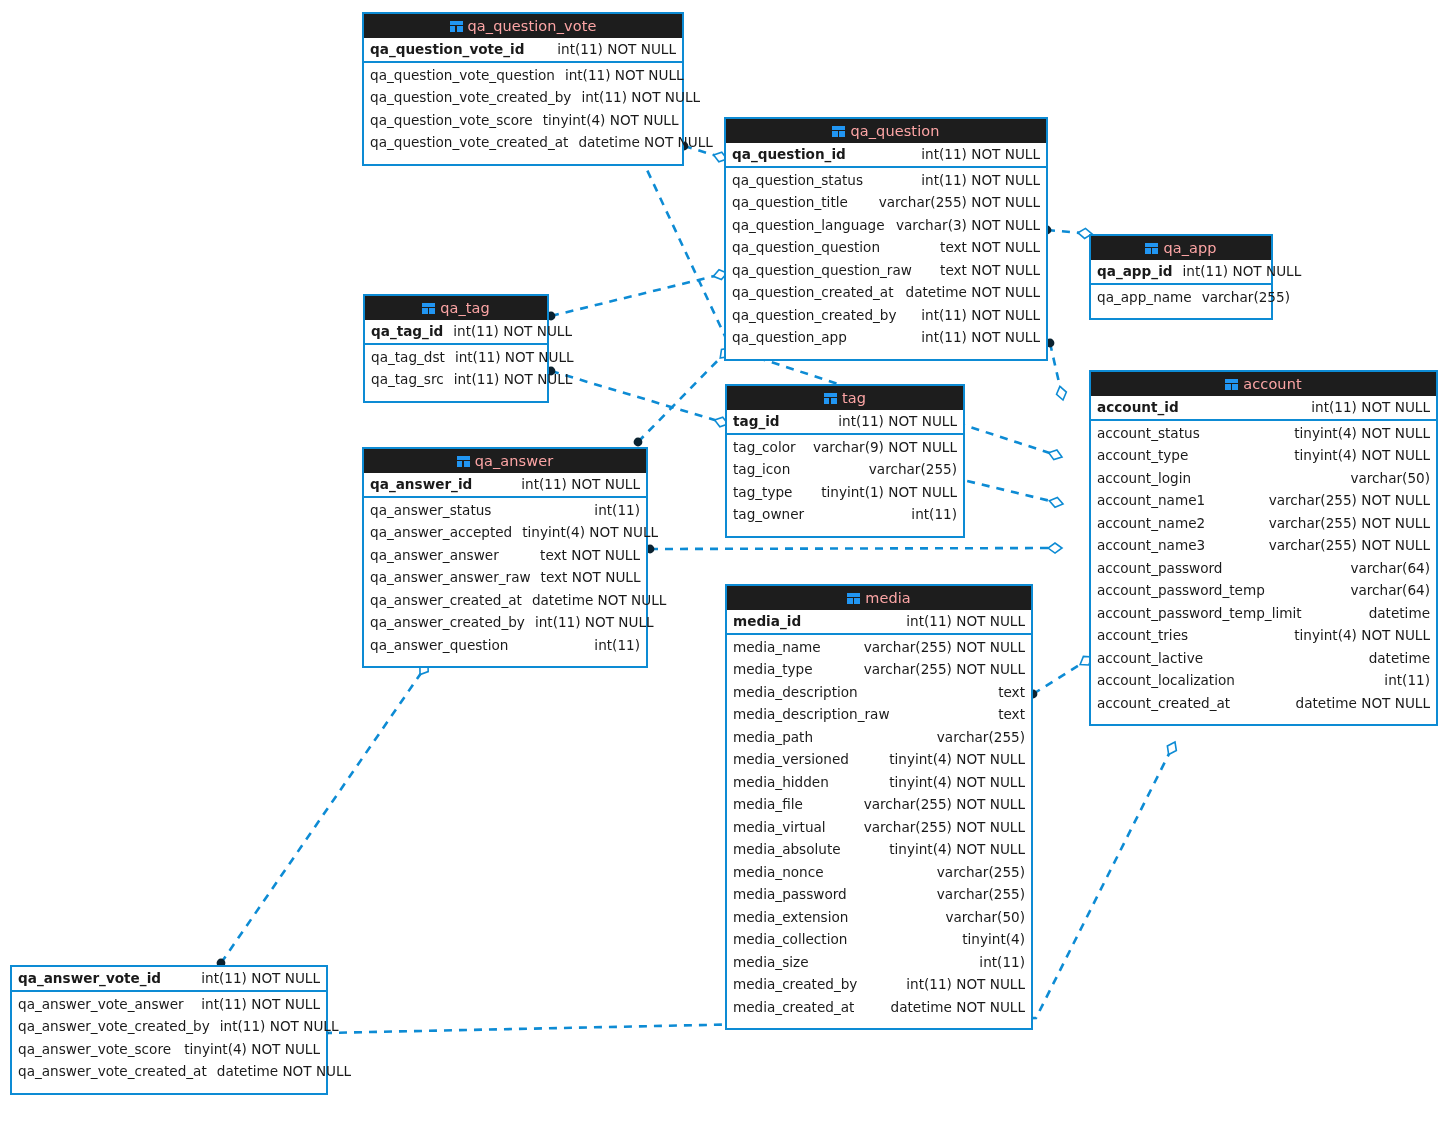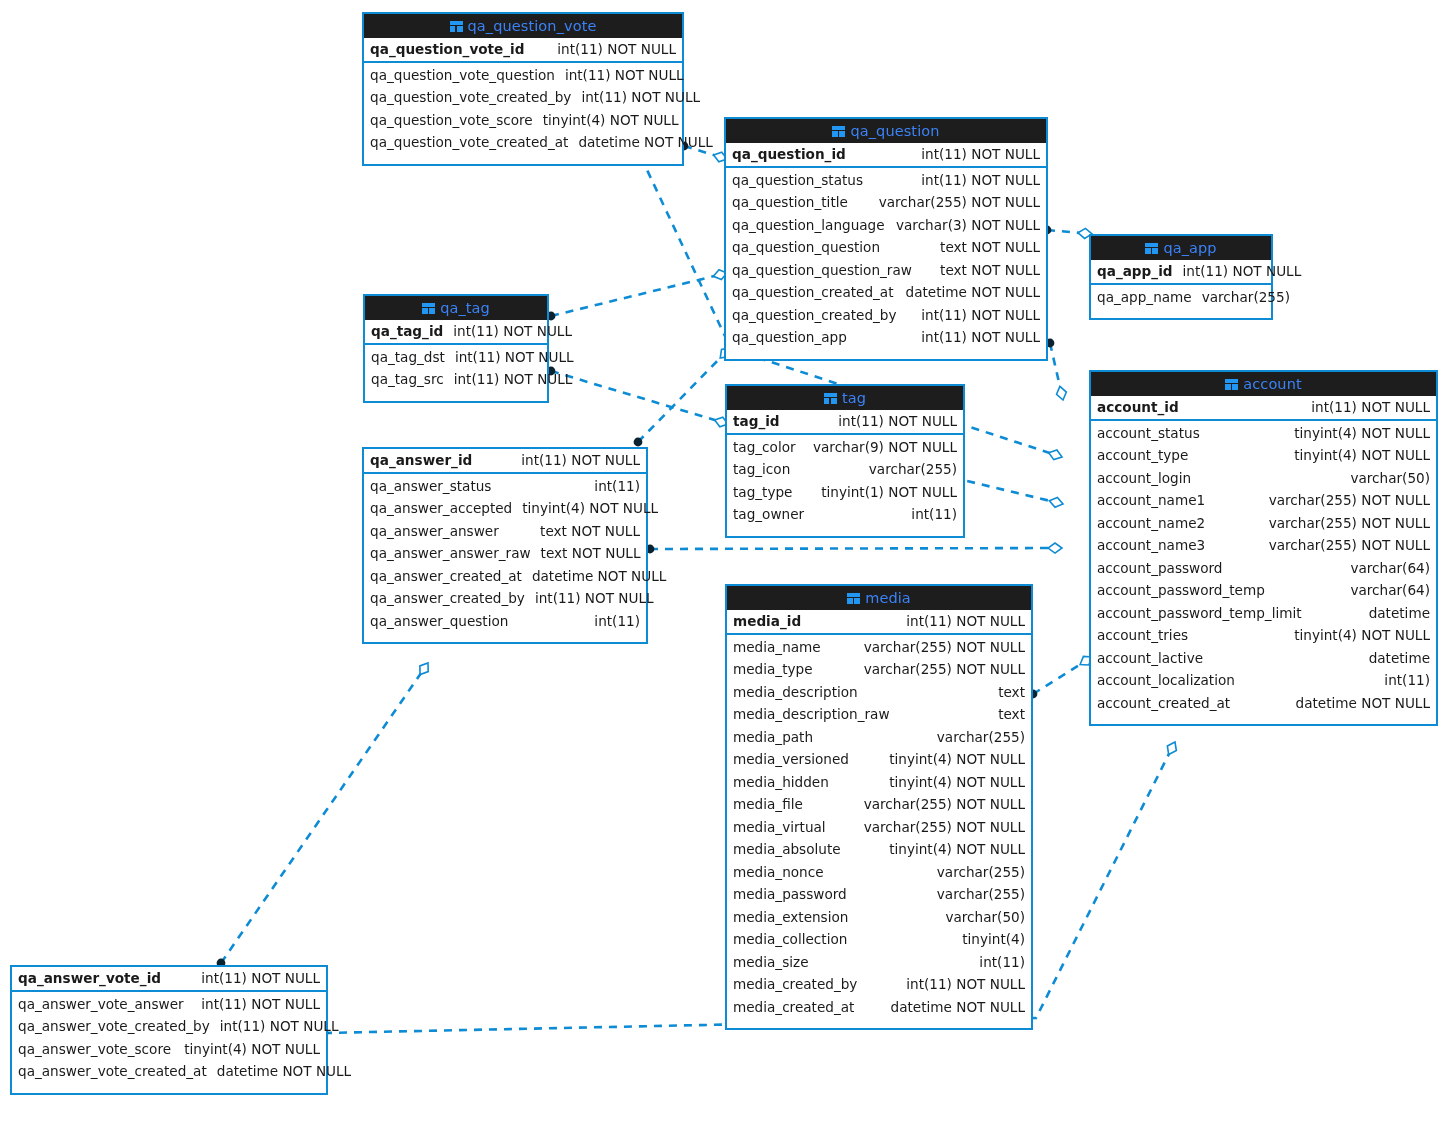--- a/index.html
+++ b/index.html
@@ -26,21 +26,21 @@
   }
   .table-box {
     position: absolute;
     box-sizing: border-box;
     border: 2px solid #0d8bd4;
     background: #ffffff;
     z-index: 5;
   }
   .tbl-header {
     background: #1d1d1d;
-    color: #3b82f6;
+    color: #fca5a5;
     font-size: 14.5px;
     height: 24px;
     line-height: 24px;
     text-align: center;
     white-space: nowrap;
     letter-spacing: 0.1px;
   }
   .tbl-icon {
     display: inline-block;
     width: 13px;
@@ -319,20 +319,21 @@
           <span class="cname">account_localization</span>
           <span class="ctype">int(11)</span>
         </div>
         <div class="col-row">
           <span class="cname">account_created_at</span>
           <span class="ctype">datetime NOT NULL</span>
         </div>
       </div>
     </div>
     <div class="table-box" style="left: 362px; top: 447px; width: 286px;">
+      <div class="tbl-header"><span class="tbl-icon"><i class="r1"></i><i class="r2"></i><i class="r3"></i></span><span>qa_answer</span></div>
       <div class="col-row pk pk-row">
         <span class="cname">qa_answer_id</span>
         <span class="ctype">int(11) NOT NULL</span>
       </div>
       <div class="body-rows">
         <div class="col-row">
           <span class="cname">qa_answer_status</span>
           <span class="ctype">int(11)</span>
         </div>
         <div class="col-row">

